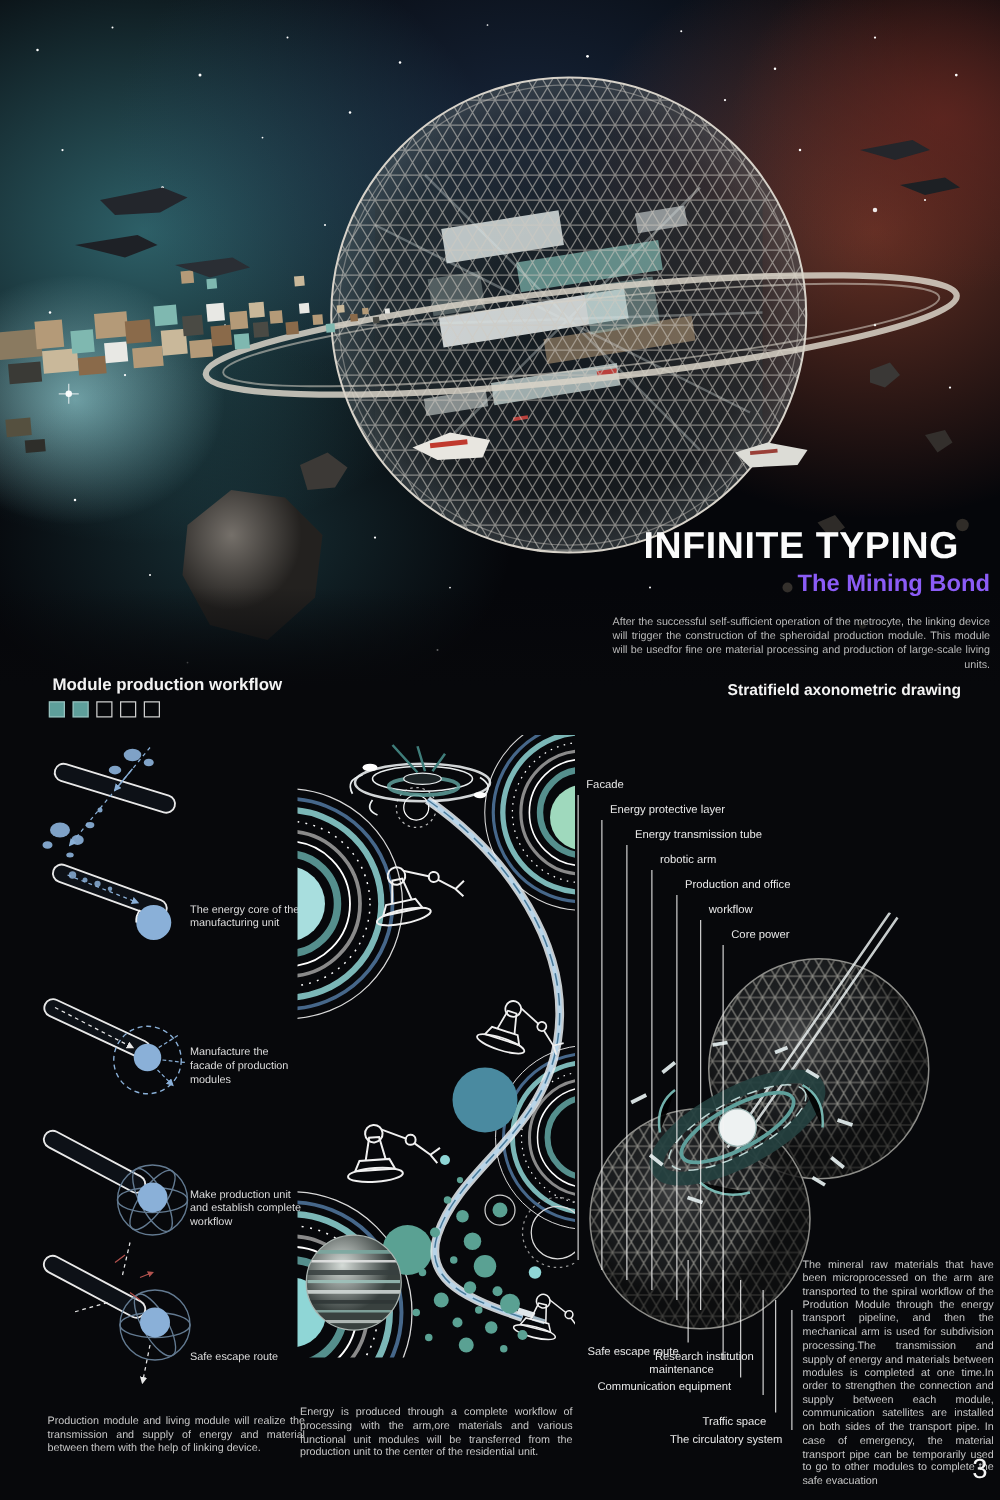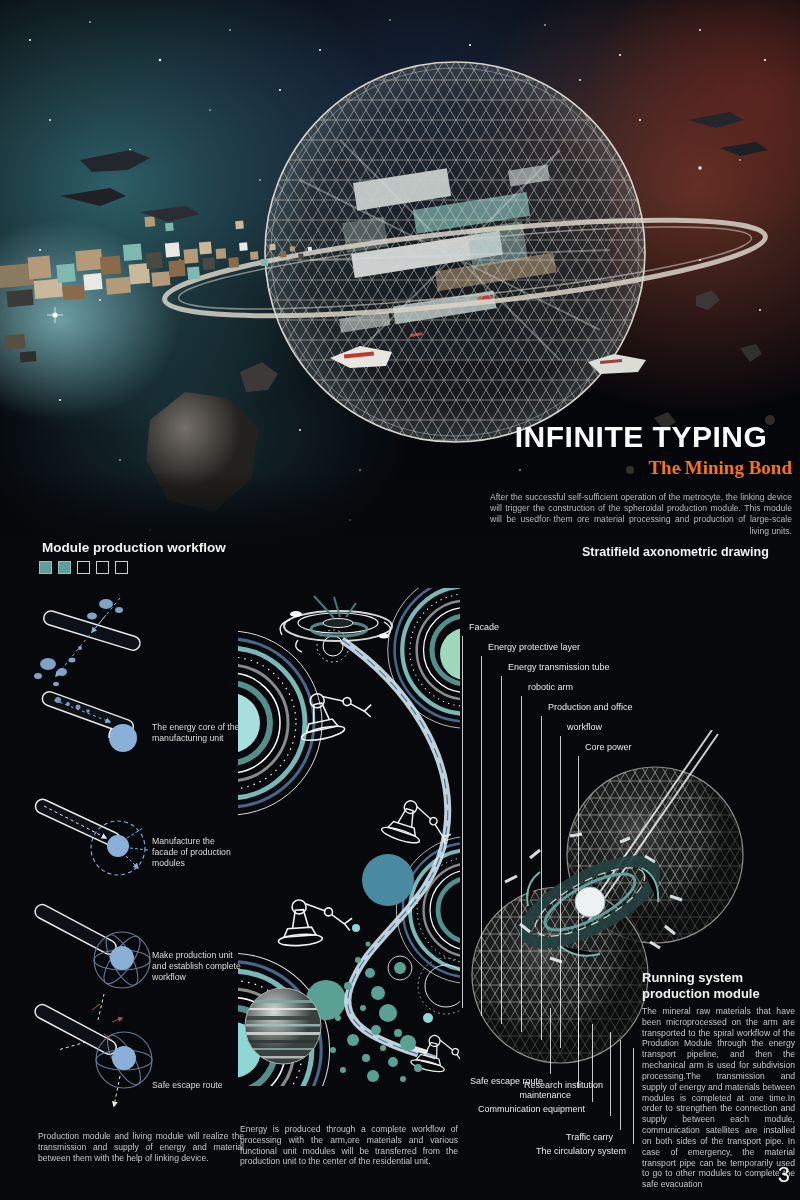--- a/index.html
+++ b/index.html
@@ -1,20 +1,20 @@
 <!DOCTYPE html>
 <html><head>
 <meta charset="utf-8">
 <style>
   html,body{margin:0;padding:0;background:#000;}
   .poster{position:relative;width:800px;height:1200px;background:#07080b;overflow:hidden;
           font-family:"Liberation Sans",sans-serif;color:#eee;}
   .abs{position:absolute;}
   .h1{font-weight:bold;font-size:30px;letter-spacing:.5px;color:#fbfbfb;text-align:center;}
-  .h2{font-weight:bold;font-size:19px;color:#f97316;text-align:right;margin-top:3px;font-family:Liberation Serif, serif;}
+  .h2{font-weight:bold;font-size:19px;color:#8b5cf6;text-align:right;margin-top:3px;}
   .hero-desc{font-size:8.6px;line-height:1.3;color:#b9b9b9;text-align:justify;text-align-last:right;margin-top:13px;}
   .sec-h{font-weight:bold;font-size:13.5px;color:#f2f2f2;text-align:right;}
   .sec-h2{font-weight:bold;font-size:12.5px;color:#f2f2f2;}
   .mid-h{font-weight:bold;font-size:13px;line-height:1.2;color:#f2f2f2;}
   .body-text{font-size:8.6px;line-height:1.26;color:#c6c6c6;text-align:justify;}
   .step-text{font-size:8.7px;line-height:1.26;color:#dcdcdc;}
   .label{font-size:9px;color:#e9e9e9;white-space:nowrap;}
   .label-r{font-size:9px;color:#e9e9e9;white-space:nowrap;text-align:right;}
   .vline{position:absolute;width:1px;background:rgba(244,244,244,.82);}
   .sq{display:inline-block;width:13px;height:13px;margin-right:6px;vertical-align:top;box-sizing:border-box;}
@@ -252,21 +252,21 @@
     <rect x="0" y="470" width="800" height="78" fill="url(#fadeB)"></rect>
     <linearGradient id="fadeB" x1="0" y1="0" x2="0" y2="1">
       <stop offset="0" stop-color="rgba(7,8,11,0)"></stop>
         <stop offset="1" stop-color="#07080b"></stop>
     </linearGradient>
   </svg>
 
   <div class="abs" style="left:490px;top:420px;width:302px">
     <div class="h1">INFINITE TYPING</div>
     <div class="h2">The Mining Bond</div>
-    <div class="hero-desc">After the successful self-sufficient operation of the metrocyte, the linking device will trigger the construction of the spheroidal production module. This module will be usedfor them ore material processing and production of large-scale living units.</div>
+    <div class="hero-desc">After the successful self-sufficient operation of the metrocyte, the linking device will trigger the construction of the spheroidal production module. This module will be usedfor fine ore material processing and production of large-scale living units.</div>
   </div>
 
   <div class="abs sec-h" style="left:42px;top:540px">Module production workflow</div>
   <div class="abs" style="left:39px;top:561px">
     <span class="sq filled"></span><span class="sq filled"></span><span class="sq empty"></span><span class="sq empty"></span><span class="sq empty"></span>
   </div>
   <div class="abs sec-h2" style="left:582px;top:545px">Stratifield axonometric drawing</div>
 
   <svg class="abs" style="left:28px;top:590px" width="135" height="540" viewBox="0 0 135 540">
 
@@ -479,27 +479,26 @@
   <div class="vline" style="left:501px;top:676px;height:348px"></div>
   <div class="vline" style="left:521px;top:696px;height:336px"></div>
   <div class="vline" style="left:541px;top:716px;height:324px"></div>
   <div class="vline" style="left:560px;top:736px;height:312px"></div>
   <div class="vline" style="left:578px;top:756px;height:300px"></div>
 
   <div class="abs label-r" style="right:257px;top:1076px">Safe escape route</div>
   <div class="abs label-r" style="right:229px;top:1090px">maintenance</div>
   <div class="abs label-r" style="right:215px;top:1104px">Communication equipment</div>
   <div class="abs label-r" style="right:197px;top:1080px">Research institution</div>
-  <div class="abs label-r" style="right:187px;top:1132px">Traffic carry</div>
+  <div class="abs label-r" style="right:187px;top:1132px">Traffic space</div>
   <div class="abs label-r" style="right:174px;top:1146px">The circulatory system</div>
   <div class="vline" style="left:550px;top:1008px;height:66px"></div>
   <div class="vline" style="left:578px;top:1016px;height:72px"></div>
   <div class="vline" style="left:592px;top:1024px;height:78px"></div>
   <div class="vline" style="left:610px;top:1032px;height:84px"></div>
   <div class="vline" style="left:620px;top:1040px;height:90px"></div>
   <div class="vline" style="left:633px;top:1048px;height:96px"></div>
 
-  <div class="abs mid-h" style="left:642px;top:970px;width:152px">Running system production module</div>
   <div class="abs body-text" style="left:642px;top:1006px;width:153px">The mineral raw materials that have been microprocessed on the arm are transported to the spiral workflow of the Prodution Module through the energy transport pipeline, and then the mechanical arm is used for subdivision processing.The transmission and supply of energy and materials between modules is completed at one time.In order to strengthen the connection and supply between each module, communication satellites are installed on both sides of the transport pipe. In case of emergency, the material transport pipe can be temporarily used to go to other modules to complete the safe evacuation</div>
 
   <div class="abs page-num" style="left:740px;top:1162px;width:50px">3</div>
 
 </div>
 
 </body></html>

